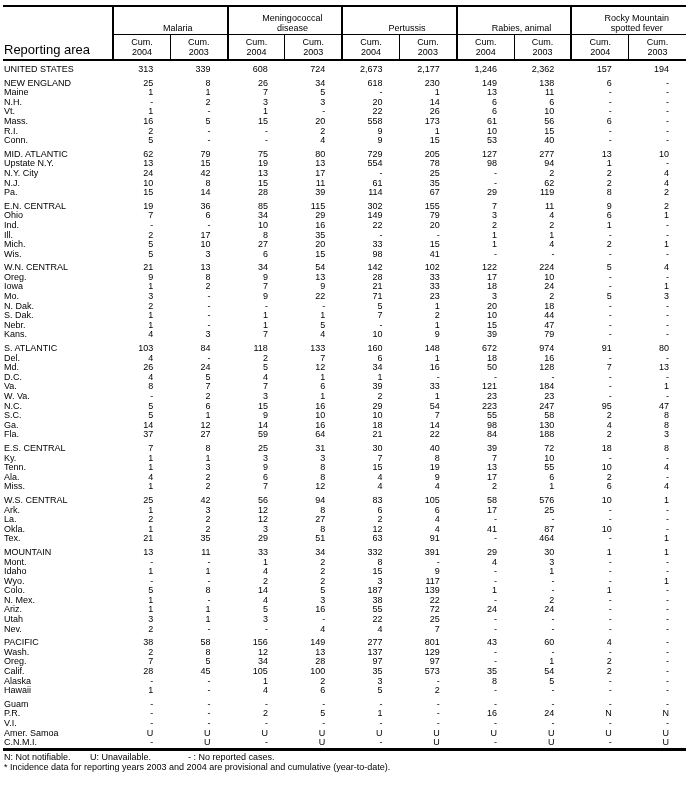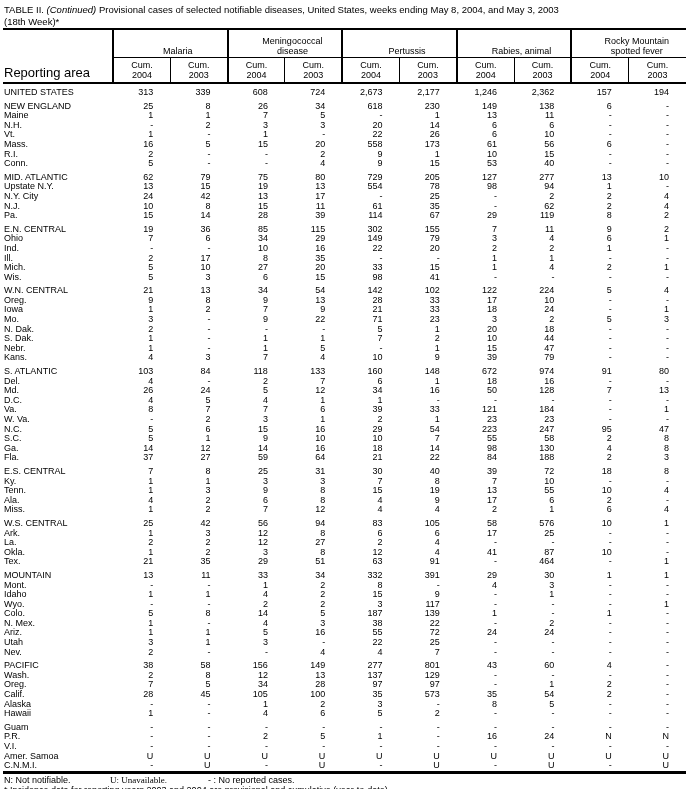--- a/index.html
+++ b/index.html
@@ -12,31 +12,27 @@
   thead th{vertical-align:bottom;}
   th.area{ text-align:left;vertical-align:bottom;padding:0 0 2px 1px;border-bottom:2px solid #000;font-size:13px;}
   th.grp{border-left:2px solid #000;border-bottom:1.5px solid #000;text-align:center;line-height:10px;padding:2px 0 1px 15px;height:24px;}
   tr.h2 th{border-bottom:2px solid #000;text-align:center;line-height:10px;padding:2px 0 2px 0;}
   tr.h2 th.gstart{border-left:2px solid #000;}
   tr.h2 th.gmid{border-left:1.5px solid #000;}
   tbody td{text-align:right;padding-right:17px;line-height:9.6px;white-space:nowrap;}
   tbody td.area{text-align:left;padding-right:0;padding-left:1px;}
   tbody tr.gap td{padding-top:4px;}
   .footnotes{margin-top:1px;font-size:9px;line-height:10.5px;padding-left:1px;}
-  .fn-part1{display:inline-block;width:106px;}
-  .fn-part2{display:inline-block;width:98px;font-family:Liberation Serif, serif;}
+  .fn-part1{display:inline-block;width:86px;}
+  .fn-part2{display:inline-block;width:98px;}
 </style>
 </head>
 <body>
 
 <div class="page">
-  <div class="title">
-    <span>TABLE II.</span> <i>(Continued)</i> <span>Provisional cases of selected notifiable diseases, United States, weeks ending May 8, 2004, and May 3, 2003</span>
-    <div>(18th Week)*</div>
-  </div>
 
   <table>
       <colgroup>
         <col style="width: 110px;">
         <col>
         <col>
         <col>
         <col>
         <col>
         <col>

